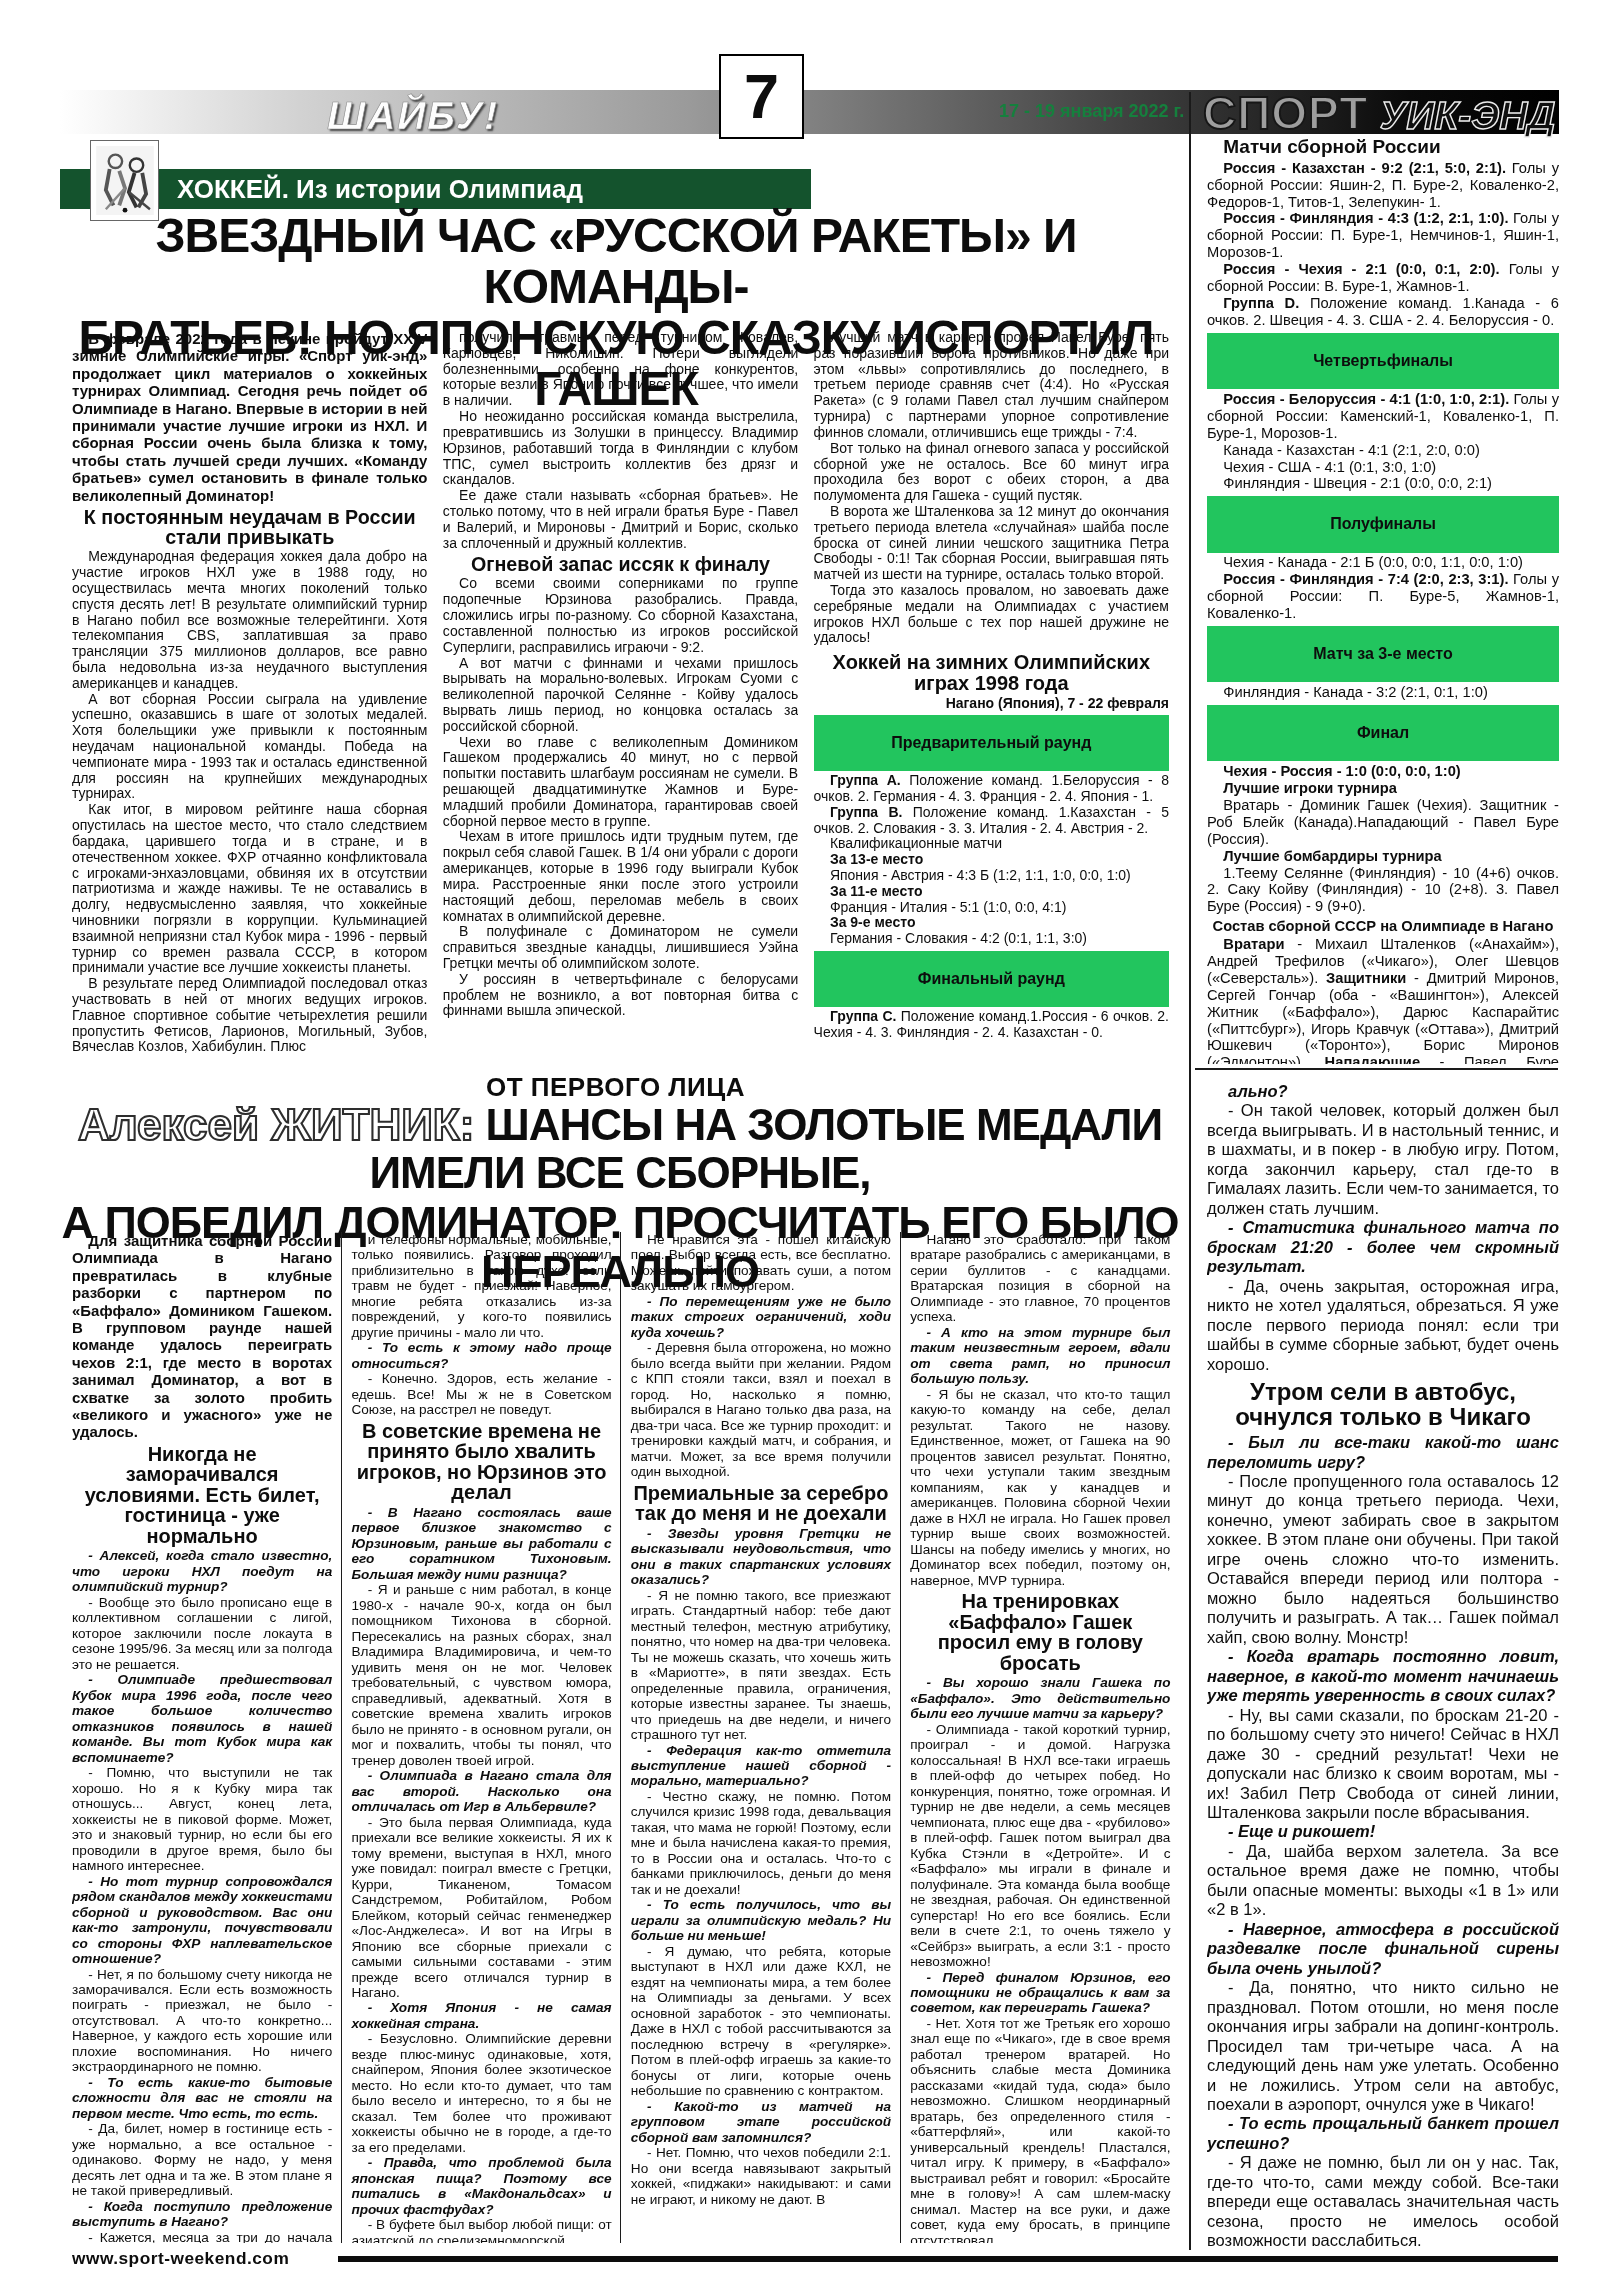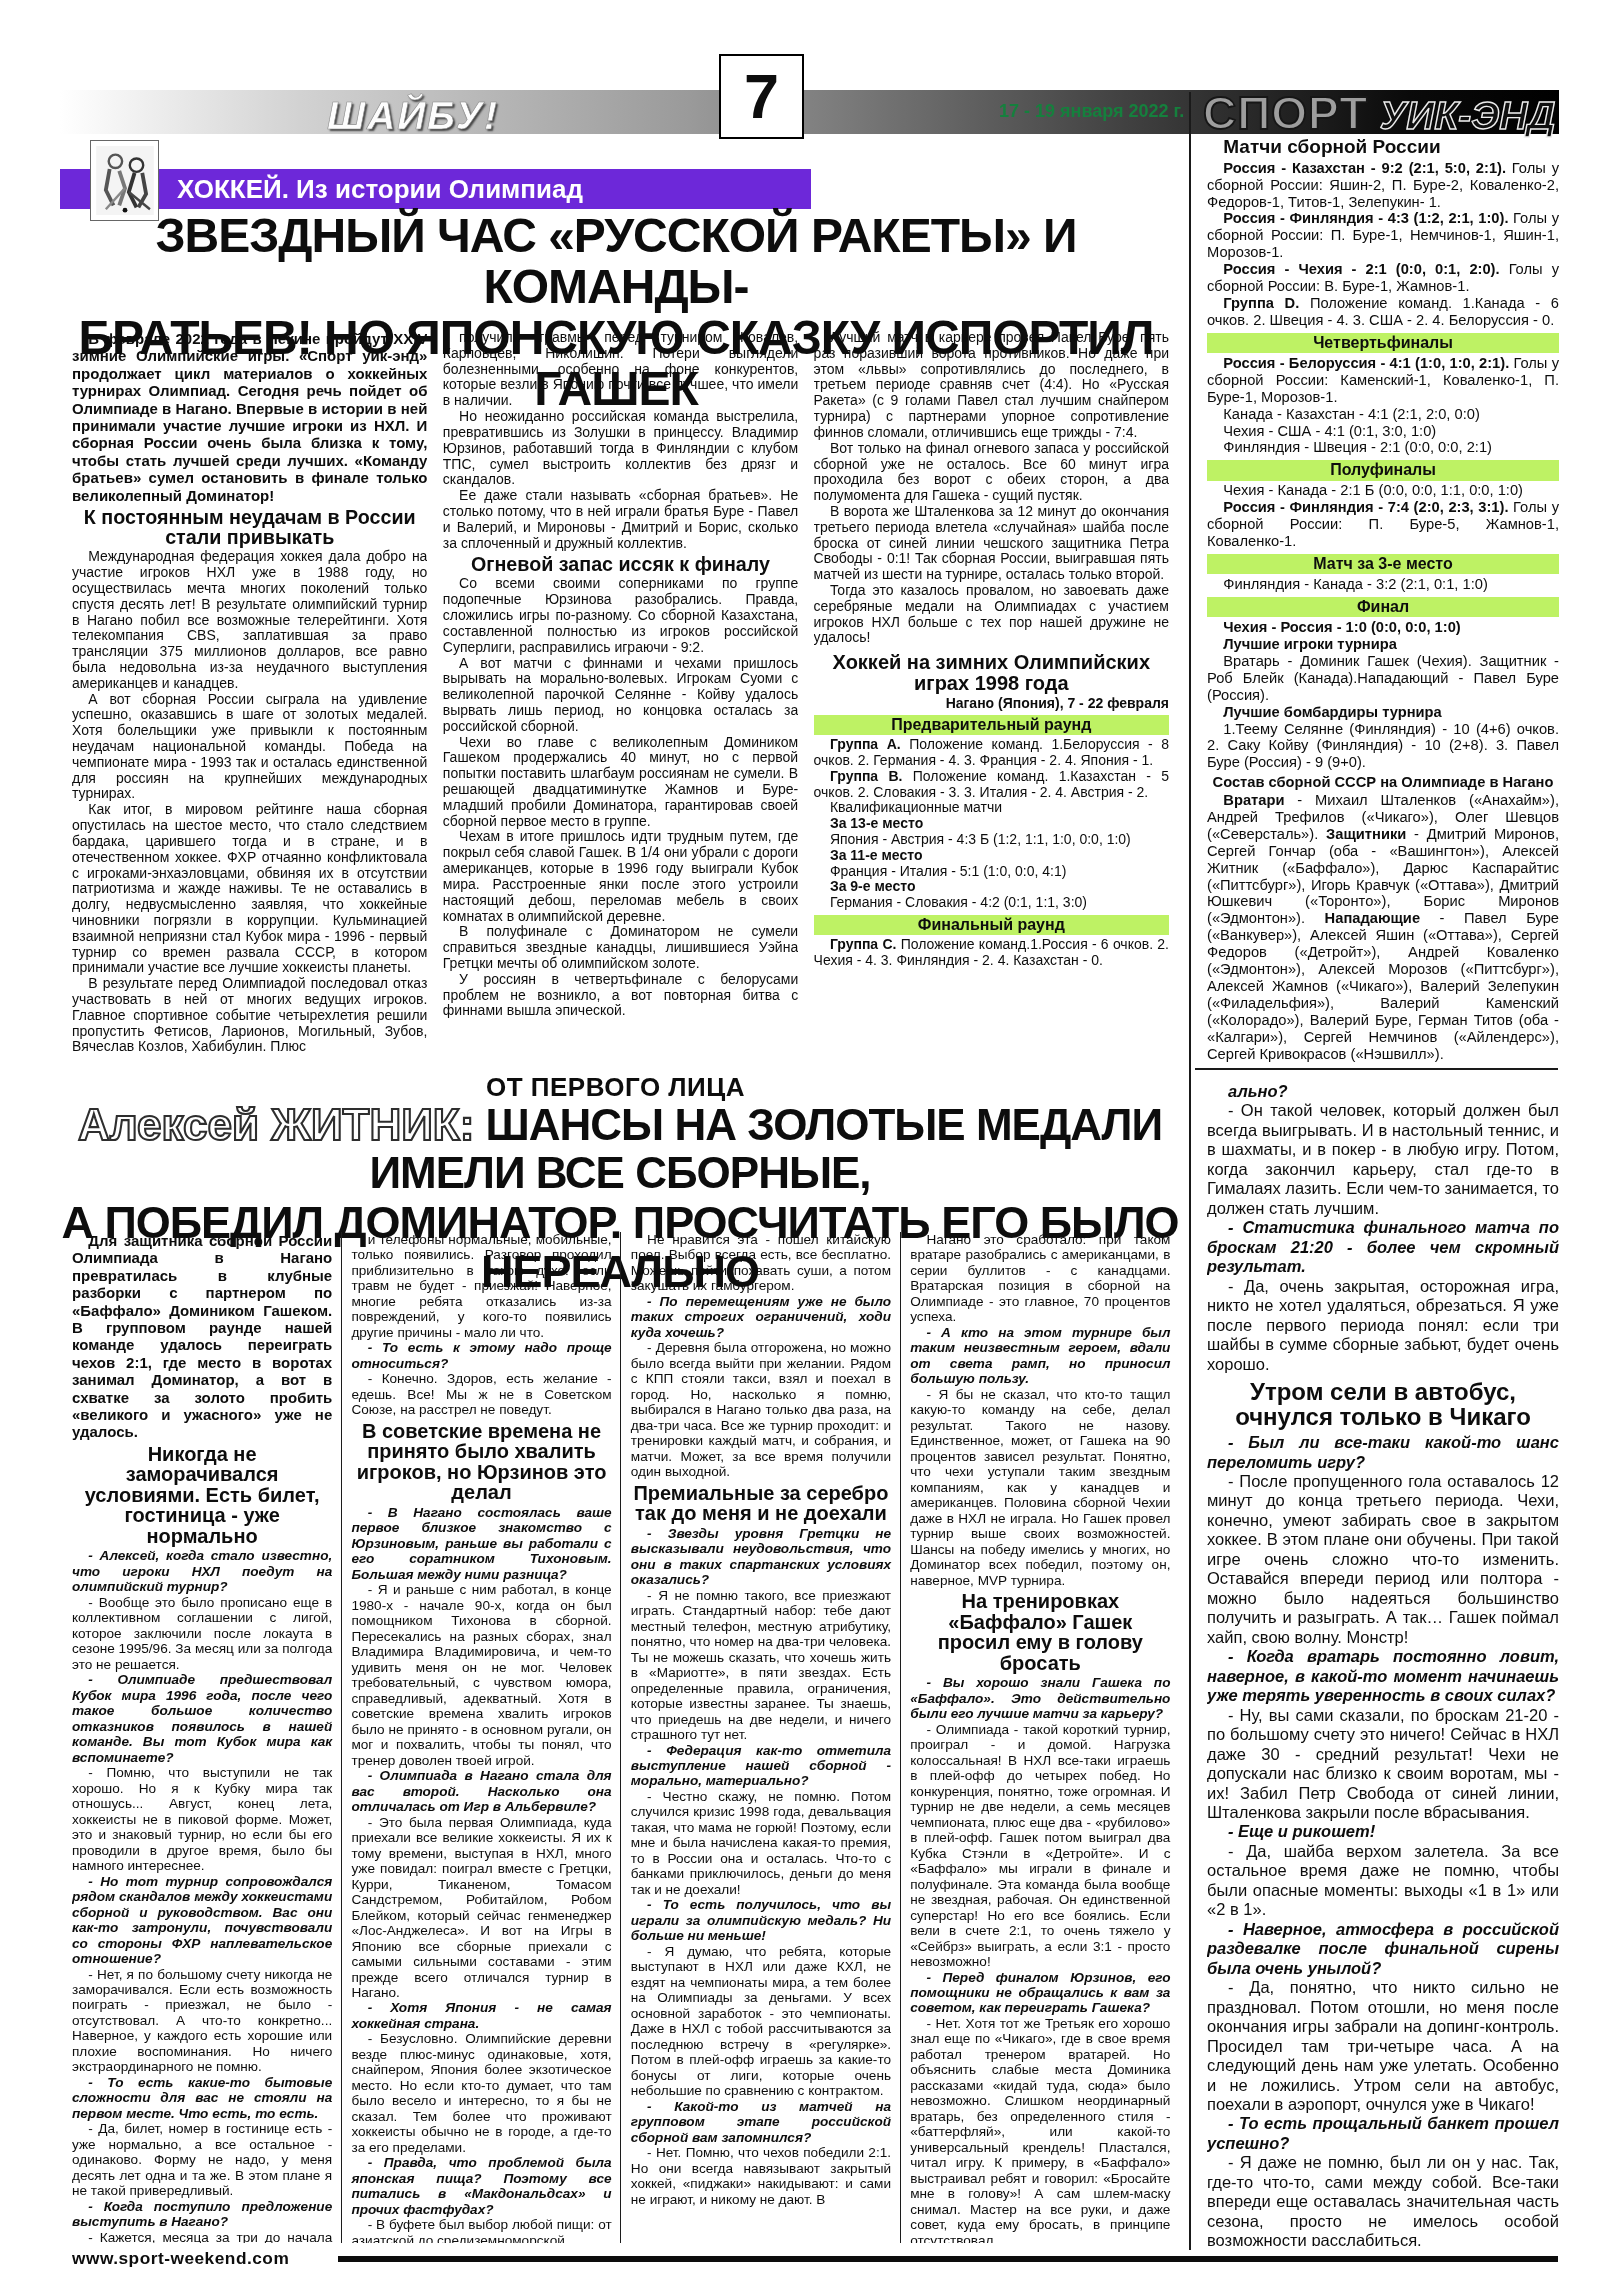--- a/index.html
+++ b/index.html
@@ -16,42 +16,42 @@
     display:flex;align-items:center;justify-content:center;z-index:3;}
   .page-number-box span{font-size:63px;font-weight:900;line-height:1;}
   .issue-date{left:999px;top:101px;font-size:18px;font-weight:700;color:#15803d;}
   .logo{left:1203px;top:86px;display:flex;align-items:baseline;gap:11.5px;}
   .logo .sport{font-size:46px;font-weight:900;color:#9d9d9d;
     -webkit-text-stroke:1.9px #161616;letter-spacing:1px;}
   .logo .week{font-size:39px;font-weight:900;font-style:italic;color:#101010;
     -webkit-text-stroke:1.4px #ededed;}
 
   
-  .section-bar{left:60px;top:169px;width:751px;height:40px;background:#6d28d9;color:#fff;
+  .section-bar{left:60px;top:169px;width:751px;height:40px;background:#14532d;color:#fff;
     display:flex;align-items:center;padding-left:117px;box-sizing:border-box;
     font-size:26px;font-weight:700;}
   .icon-box{left:90px;top:140px;width:67px;height:79px;background:#fff;border:1px solid #666;z-index:4;
     display:flex;align-items:center;justify-content:center;}
 
   
   .headline1{left:60px;top:211px;width:1112px;text-align:center;font-weight:800;
     font-size:48px;line-height:1.06;letter-spacing:-1px;}
 
   
   .a1cols{left:72px;top:330px;width:1097px;height:738px;display:flex;gap:15.4px;}
   .acol{flex:1;font-size:14px;line-height:1.13;text-align:justify;overflow:hidden;}
 
   
   p.blk{margin:0;text-indent:16.3px;}
   p.b-p,p.b-a{margin:0;}
   p.b-intro{font-weight:700;font-size:15px;line-height:1.16;}
   p.b-sub{font-weight:800;font-size:19.7px;line-height:1.03;text-align:center;text-indent:0;margin:2.9px 0 1.9px;}
   p.b-q{font-weight:700;font-style:italic;}
-  p.b-bar{background:#bef264;font-weight:700;text-align:center;text-indent:0;font-size:16px;
-    margin:3.8px 0 1.9px;padding:1px 0;}
+  p.b-bar{background:#22c55e;font-weight:700;text-align:center;text-indent:0;font-size:16px;
+    margin:3.8px 0 1.9px;padding:19px 0;}
   p.b-bh{font-weight:700;}
   p.b-title{font-weight:700;font-size:20px;line-height:1.04;text-align:center;text-indent:0;margin:5.8px 0 1.9px;}
   p.b-venue{font-weight:700;text-align:right;text-indent:0;margin:0 0 1.9px;}
   p.b-ch{font-weight:700;text-align:center;text-indent:0;margin:2.9px 0 1px;}
 
   
   .v-rule{left:1189px;top:92px;width:1.9px;height:2158px;background:#1a1a1a;}
   .sidebar-top{left:1207px;top:136px;width:352px;height:928px;font-size:14.7px;line-height:1.15;
     text-align:justify;overflow:hidden;}
   .sidebar-top .sb-title{font-size:19px;font-weight:800;margin:0 0 1.9px;text-indent:16.3px;}

